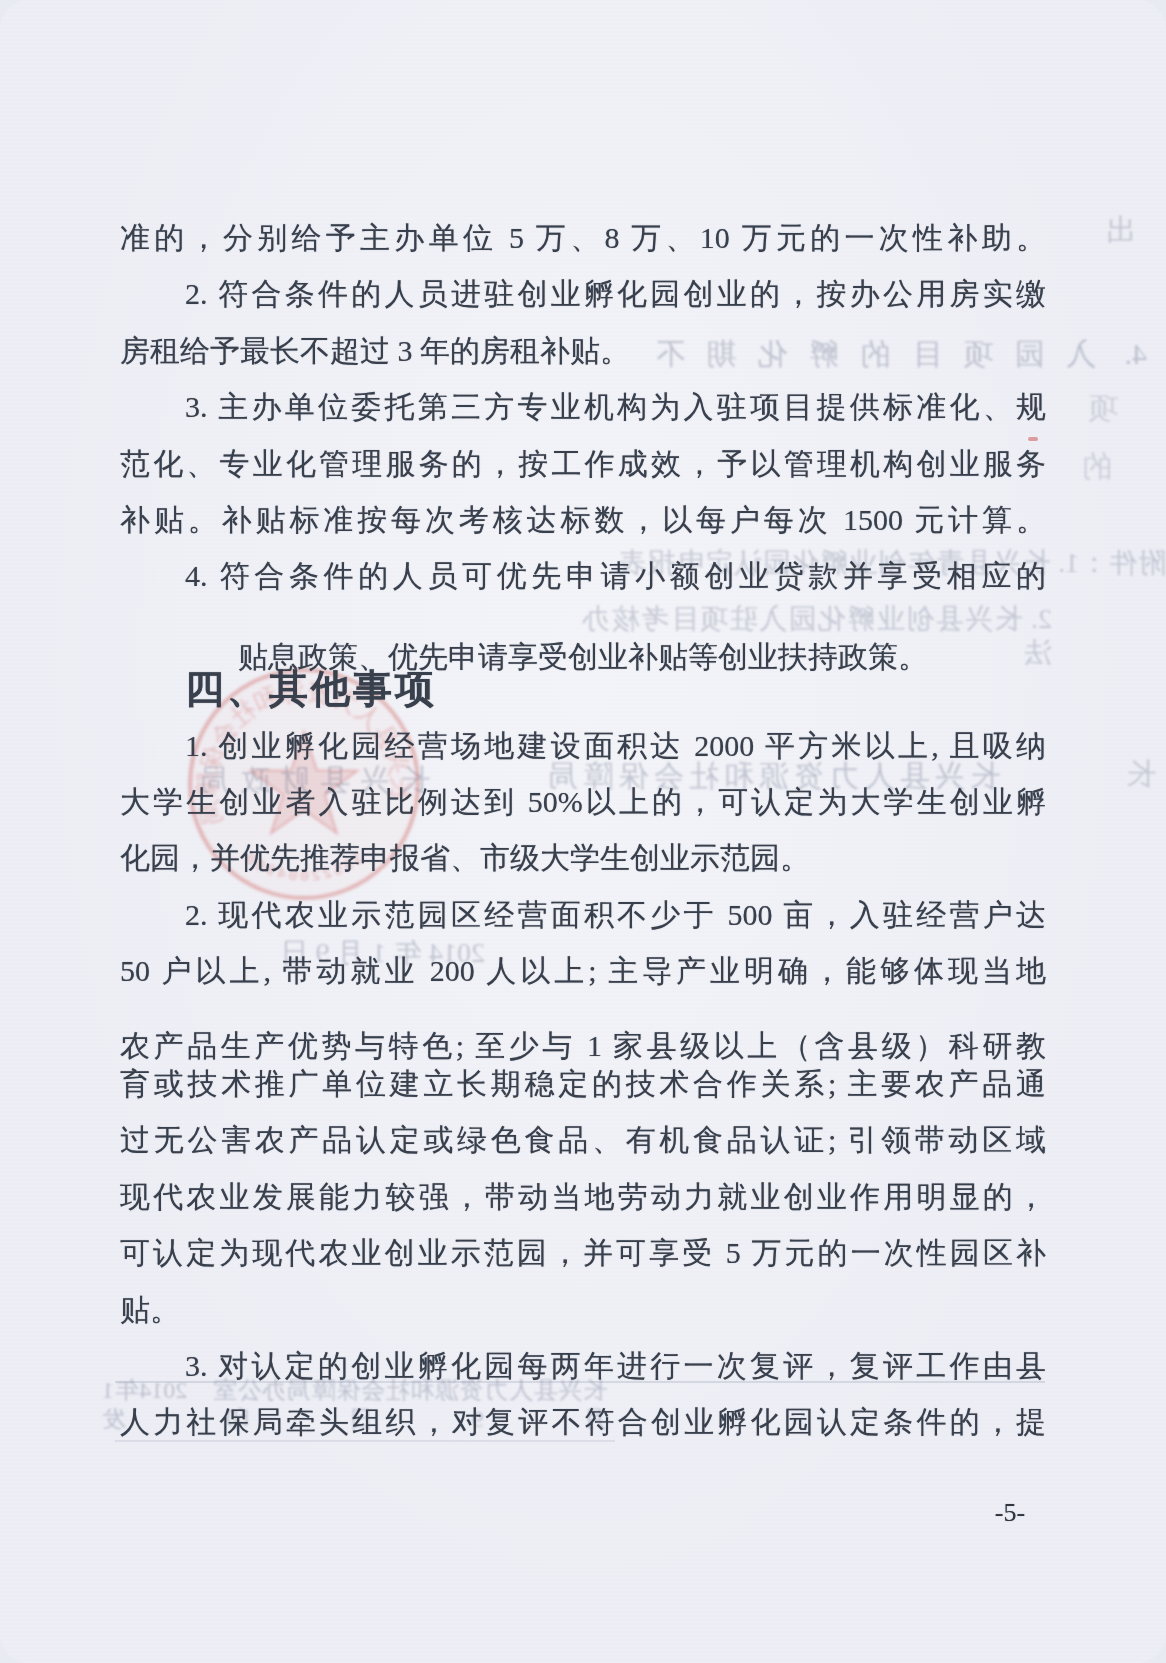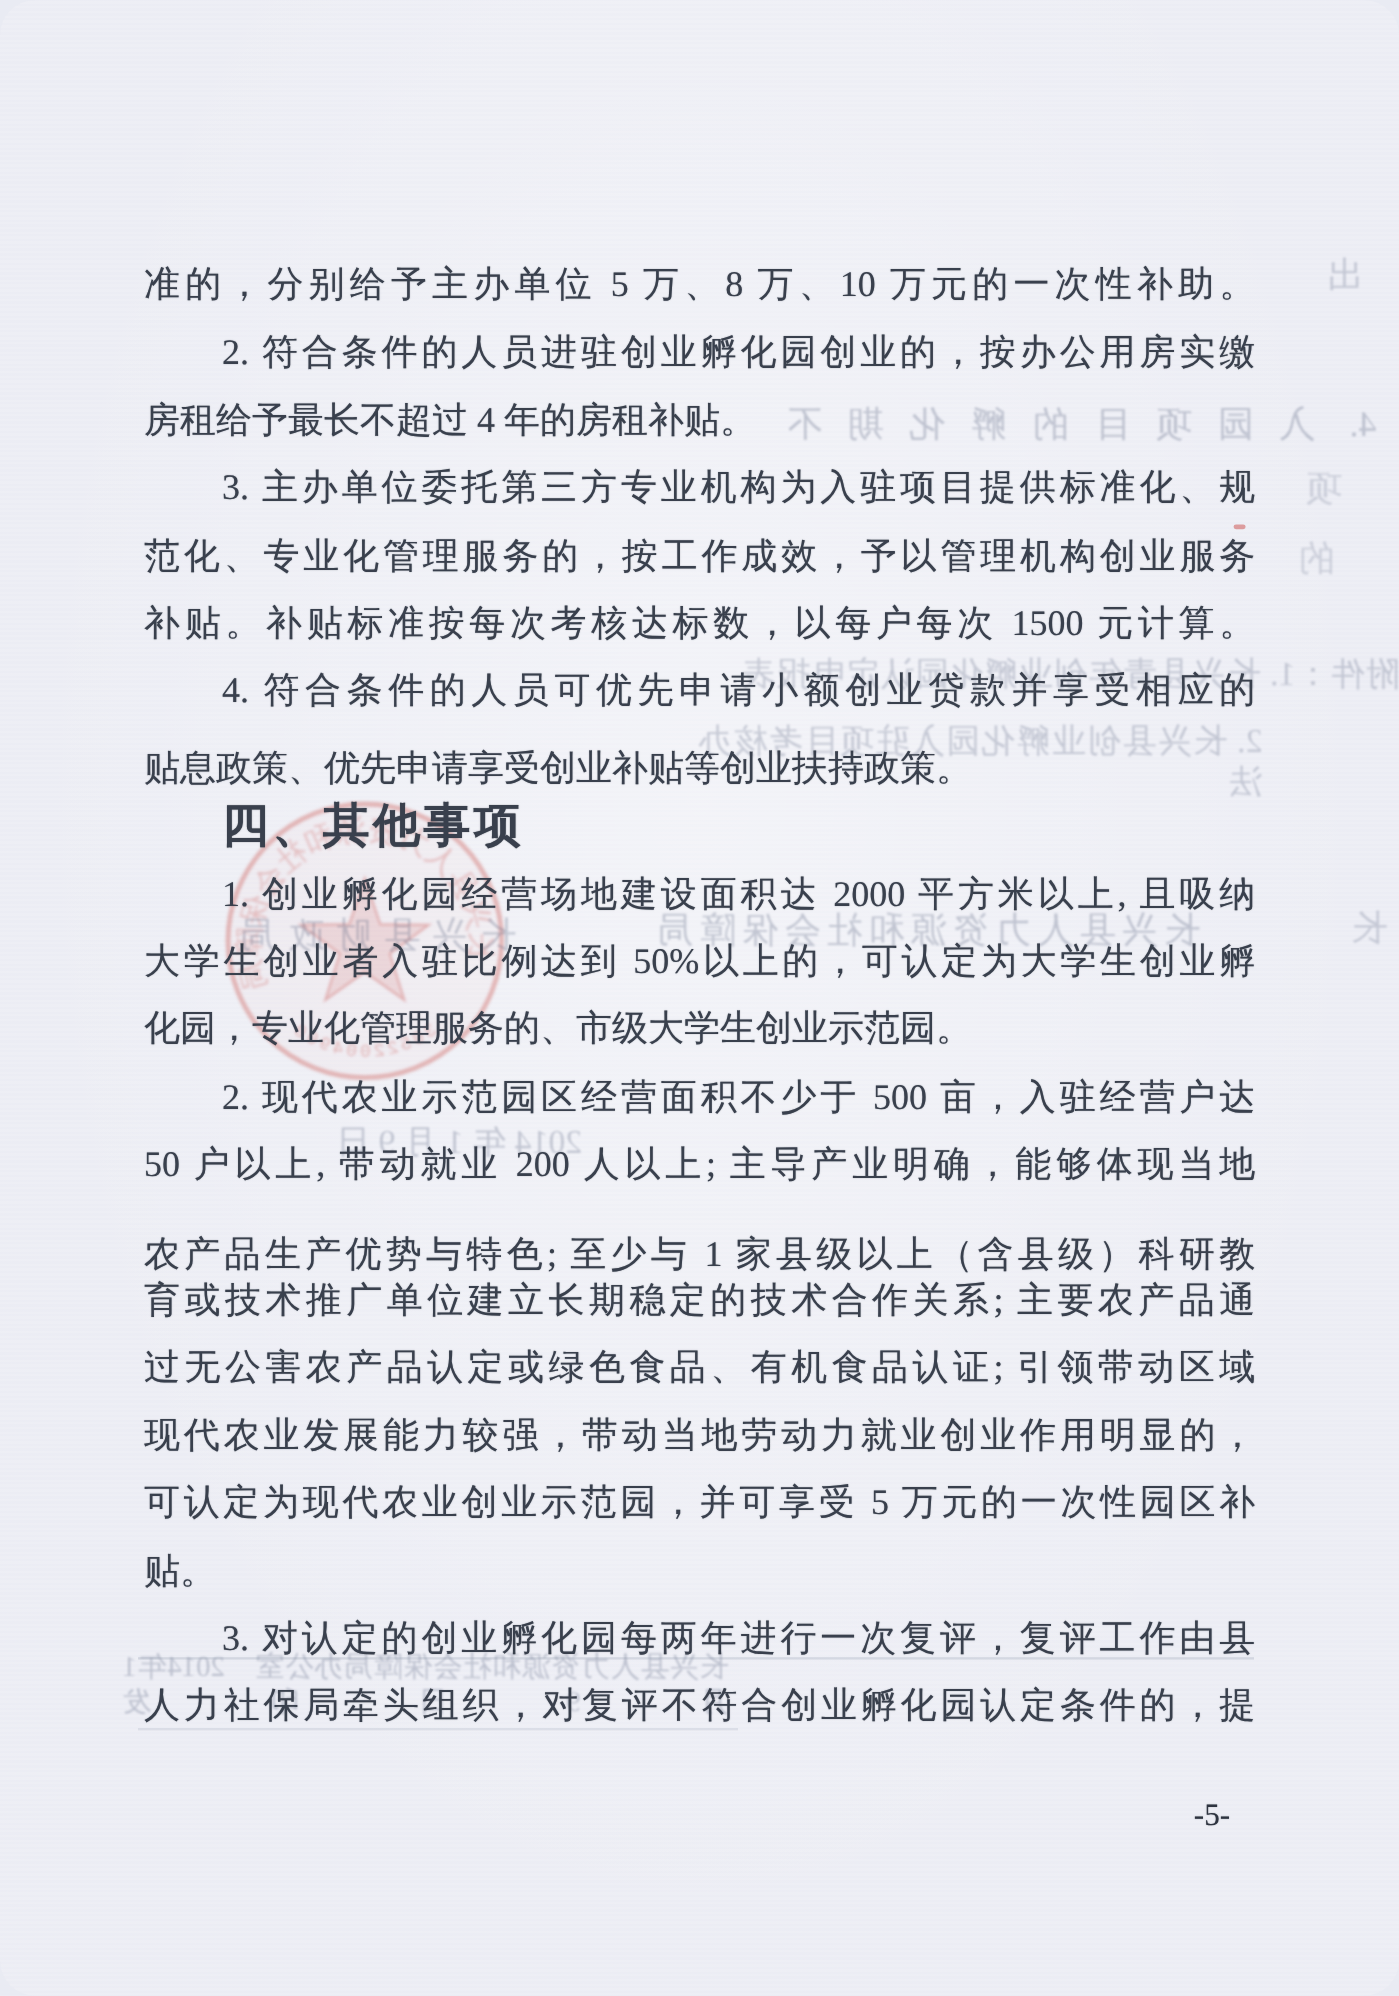--- a/index.html
+++ b/index.html
@@ -87,30 +87,30 @@
       <div class="bleed spread" style="left: 280px; top: 936px; width: 205px; font-size: 28px; opacity: 0.32;">2014年1月9日</div>
       <div class="bleed spread" style="left: 102px; top: 1376px; width: 505px; font-size: 24px; opacity: 0.34;">长兴县人力资源和社会保障局办公室　2014年1月9日印发</div>
       <div class="bleed" style="left: 1094px; top: 212px; width: 40px; font-size: 30px; opacity: 0.3;">出</div>
       <div class="bleed" style="left: 1078px; top: 390px; width: 40px; font-size: 30px; opacity: 0.24;">项</div>
       <div class="bleed" style="left: 1072px; top: 448px; width: 40px; font-size: 30px; opacity: 0.24;">的</div>
     </div>
 
   <div class="text-block" id="text-block">
       <div class="line fill" style="top: 216px;">准的，分别给予主办单位 5 万、8 万、10 万元的一次性补助。</div>
       <div class="line indent fill" style="top: 272px;">2. 符合条件的人员进驻创业孵化园创业的，按办公用房实缴</div>
-      <div class="line" style="top: 329px;">房租给予最长不超过 4 年的房租补贴。</div>
+      <div class="line" style="top: 329px;">房租给予最长不超过 3 年的房租补贴。</div>
       <div class="line indent fill" style="top: 385px;">3. 主办单位委托第三方专业机构为入驻项目提供标准化、规</div>
       <div class="line fill" style="top: 442px;">范化、专业化管理服务的，按工作成效，予以管理机构创业服务</div>
       <div class="line fill" style="top: 498px;">补贴。补贴标准按每次考核达标数，以每户每次 1500 元计算。</div>
       <div class="line indent fill" style="top: 554px;">4. 符合条件的人员可优先申请小额创业贷款并享受相应的</div>
-      <div class="line" style="top: 619px;">贴息政策、优先申请享受创业补贴等创业扶持政策。</div>
+      <div class="line" style="top: 635px; text-align: center;">贴息政策、优先申请享受创业补贴等创业扶持政策。</div>
       <div class="line indent bold" style="top: 667px;">四、其他事项</div>
       <div class="line indent fill" style="top: 724px;">1. 创业孵化园经营场地建设面积达 2000 平方米以上, 且吸纳</div>
       <div class="line fill" style="top: 780px;">大学生创业者入驻比例达到 50%以上的，可认定为大学生创业孵</div>
-      <div class="line" style="top: 836px;">化园，专业化管理服务的、市级大学生创业示范园。</div>
+      <div class="line" style="top: 836px;">化园，并优先推荐申报省、市级大学生创业示范园。</div>
       <div class="line indent fill" style="top: 893px;">2. 现代农业示范园区经营面积不少于 500 亩，入驻经营户达</div>
       <div class="line fill" style="top: 949px;">50 户以上, 带动就业 200 人以上; 主导产业明确，能够体现当地</div>
       <div class="line fill" style="top: 1006px; margin-top: 18px;">农产品生产优势与特色; 至少与 1 家县级以上（含县级）科研教</div>
       <div class="line fill" style="top: 1062px;">育或技术推广单位建立长期稳定的技术合作关系; 主要农产品通</div>
       <div class="line fill" style="top: 1118px;">过无公害农产品认定或绿色食品、有机食品认证; 引领带动区域</div>
       <div class="line fill" style="top: 1175px;">现代农业发展能力较强，带动当地劳动力就业创业作用明显的，</div>
       <div class="line fill" style="top: 1231px;">可认定为现代农业创业示范园，并可享受 5 万元的一次性园区补</div>
       <div class="line" style="top: 1288px;">贴。</div>
       <div class="line indent fill" style="top: 1344px;">3. 对认定的创业孵化园每两年进行一次复评，复评工作由县</div>
       <div class="line fill" style="top: 1400px;">人力社保局牵头组织，对复评不符合创业孵化园认定条件的，提</div>

